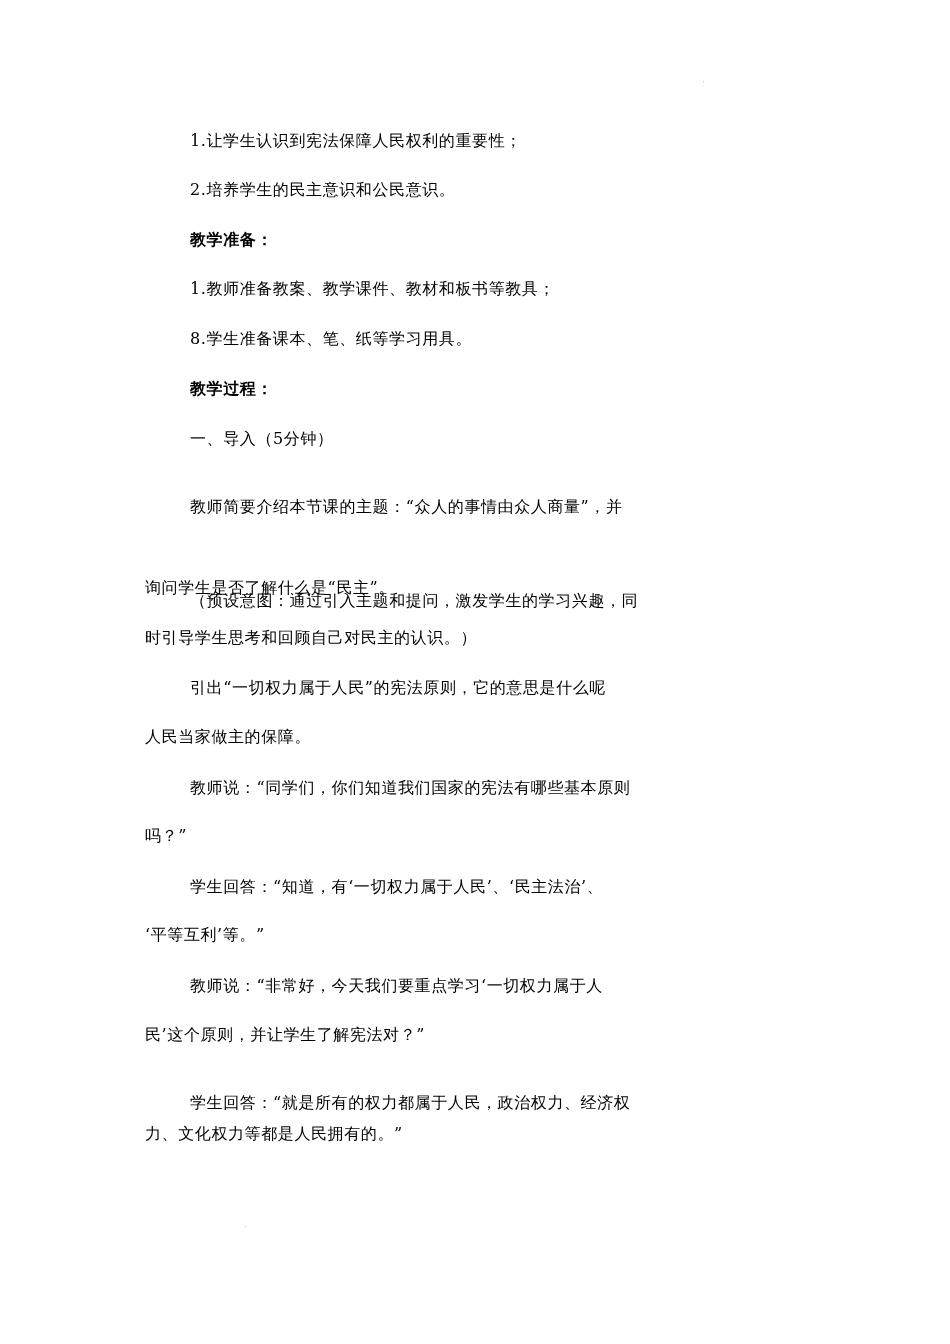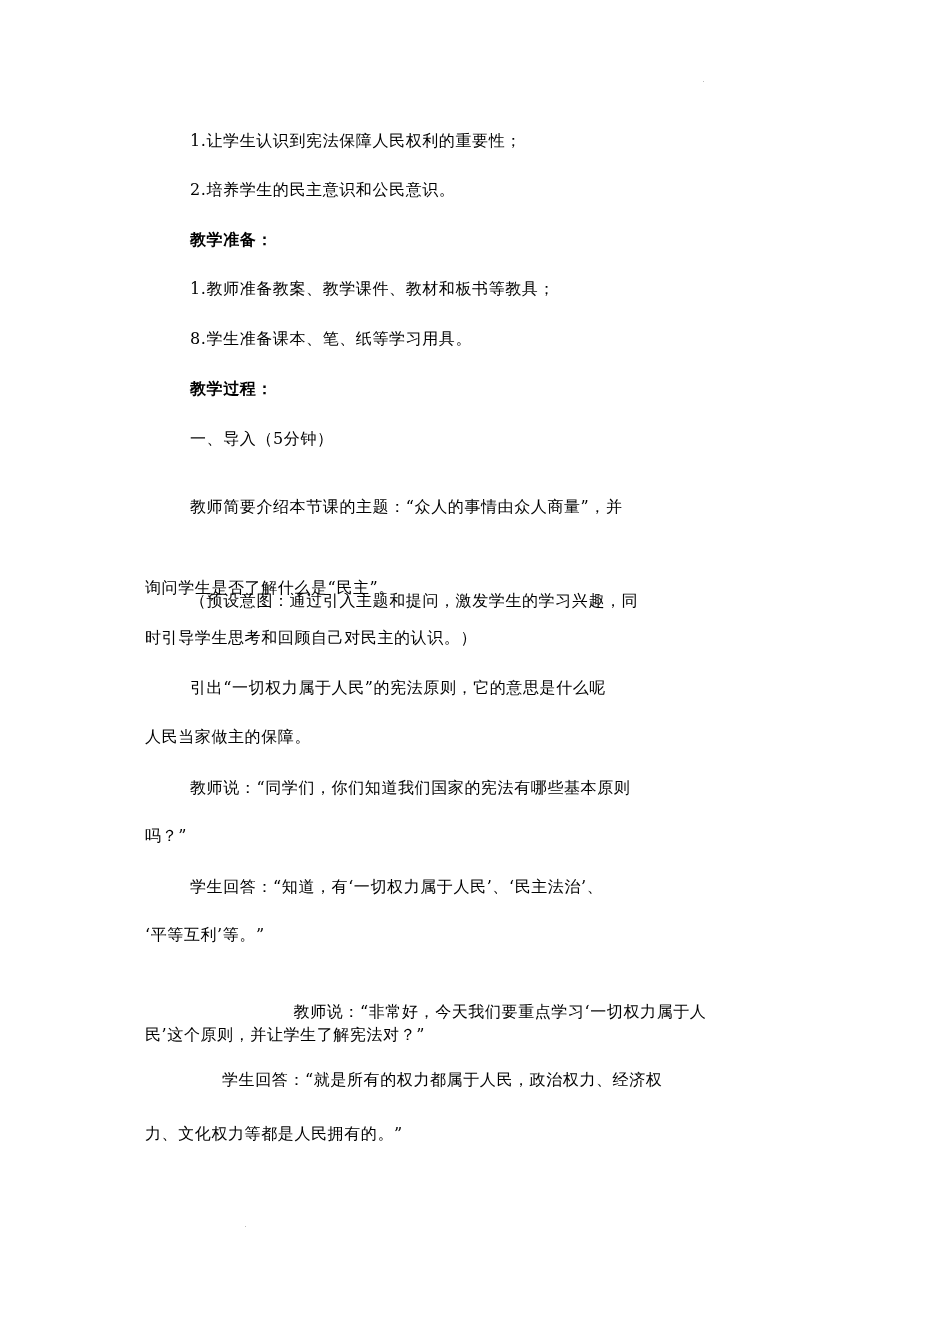--- a/index.html
+++ b/index.html
@@ -66,20 +66,20 @@
 
   <div class="line indent" style="top:674px;">引出“一切权力属于人民”的宪法原则，它的意思是什么呢</div>
   <div class="line" style="top:723px;">人民当家做主的保障。</div>
 
   <div class="line indent" style="top:774px;">教师说：“同学们，你们知道我们国家的宪法有哪些基本原则</div>
   <div class="line" style="top:822px;">吗？”</div>
 
   <div class="line indent" style="top:873px;">学生回答：“知道，有‘一切权力属于人民’、‘民主法治’、</div>
   <div class="line" style="top:921px;">‘平等互利’等。”</div>
 
-  <div class="line indent" style="top:998px;text-align:center;">教师说：“非常好，今天我们要重点学习‘一切权力属于人</div>
+  <div class="line indent" style="top:972px;">教师说：“非常好，今天我们要重点学习‘一切权力属于人</div>
   <div class="line" style="top:1021px;">民’这个原则，并让学生了解宪法对？”</div>
 
-  <div class="line indent" style="top:1066px;margin-left:32px;">学生回答：“就是所有的权力都属于人民，政治权力、经济权</div>
+  <div class="line indent" style="top:1089px;">学生回答：“就是所有的权力都属于人民，政治权力、经济权</div>
   <div class="line" style="top:1120px;">力、文化权力等都是人民拥有的。”</div>
 
   <div class="speck" style="left:245px; top:1226px;"></div>
 </div>
 
 </body></html>

